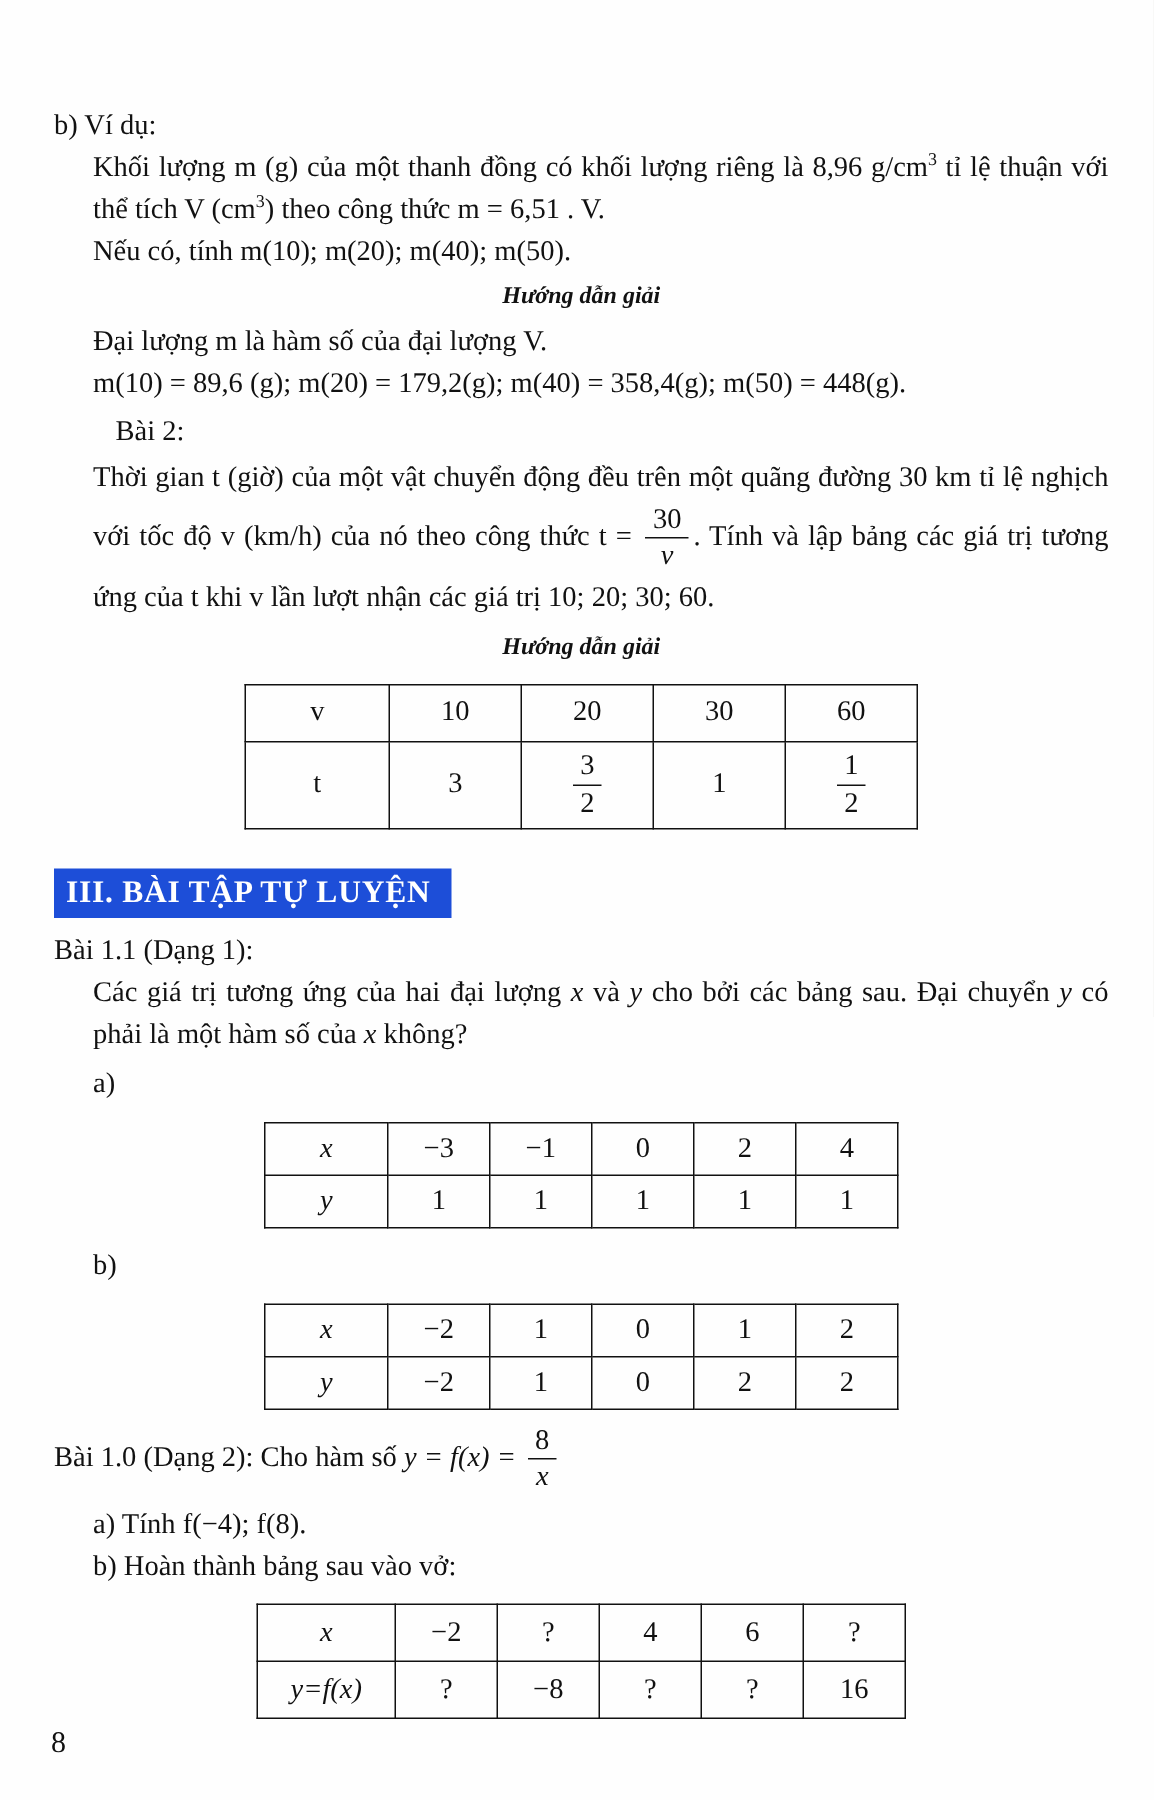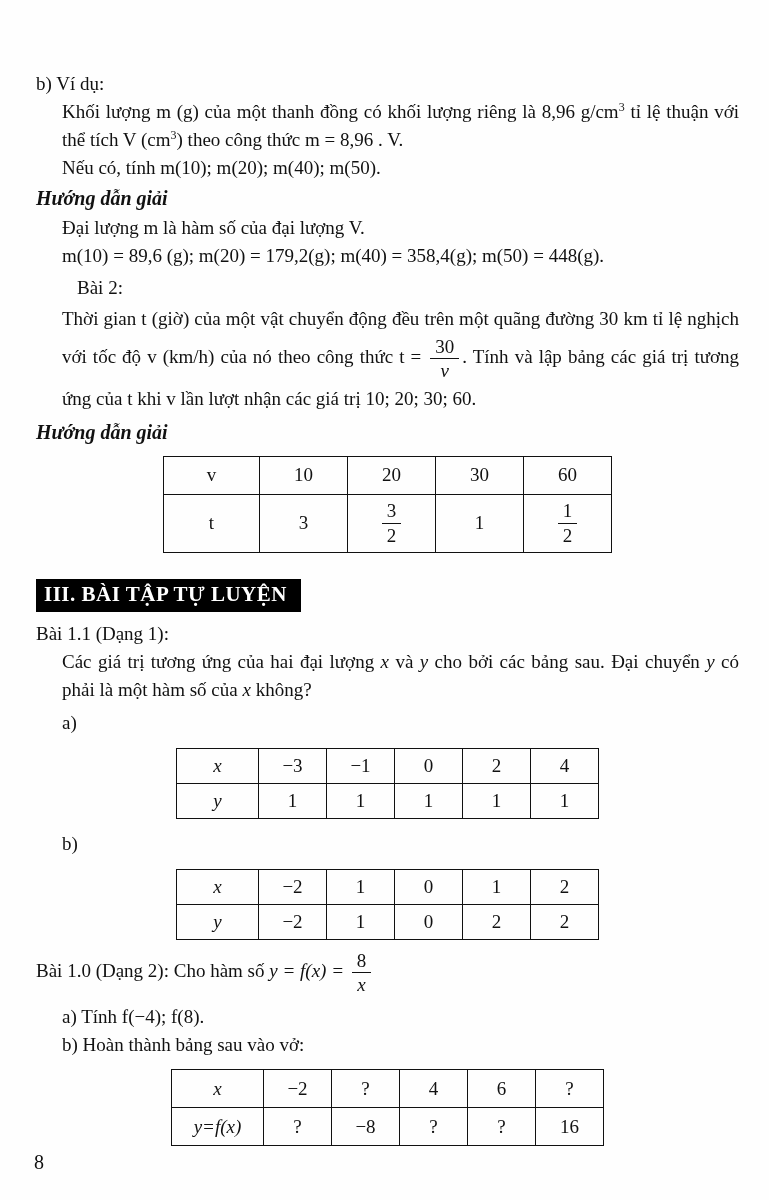--- a/index.html
+++ b/index.html
@@ -16,22 +16,22 @@
     padding: 70px 30px 20px 36px;
     font-size: 19px;
   }
   .bold { font-weight: normal; }
   .italic { font-style: italic; }
   .line { line-height: 28px; }
   .ind { margin-left: 26px; }
   .just { text-align: justify; }
   p { line-height: 28px; }
   .solution-heading {
-    font-weight: bold; font-style: italic;
-    font-size: 20px; line-height: 28px; margin: 2px 0;
+    text-align: center; font-weight: bold; font-style: italic;
+    font-size: 16px; line-height: 28px; margin: 2px 0;
   }
   sup { font-size: 12px; vertical-align: super; line-height: 0; }
 
   .frac {
     display: inline-block; vertical-align: middle; text-align: center;
     line-height: 1.12; margin: 0 3px; font-size: 19px;
   }
   .frac .fnum { display: block; border-bottom: 1.4px solid #111; padding: 0 5px 1px; }
   .frac .fden { display: block; padding: 1px 5px 0; }
 
@@ -43,42 +43,42 @@
   .tbl2 td:first-child { width: 96px; }
   .tbl2 tr.frac-row td { height: 58px; }
   .tbl6 td { width: 68px; height: 35px; }
   .tbl6 td:first-child { width: 82px; }
   .tblc td { width: 68px; height: 38px; }
   .tblc td:first-child { width: 92px; }
   .var-cell { font-style: italic; }
 
   .banner {
     display: inline-block;
-    background: #000000; color: #fff;
+    background: #1d4ed8; color: #fff;
     font-weight: bold; font-size: 21px;
     padding: 3px 14px 5px 8px;
     margin: 16px 0 8px 0;
     letter-spacing: 0.5px;
   }
   .sub-label { line-height: 30px; margin-top: 4px; }
   .page-number {
     position: absolute; left: 34px; bottom: 26px;
     font-size: 20px;
   }
   .mt4 { margin-top: 4px; margin-left: 41px; }
   .mt8 { margin-top: 8px; }
 </style>
 </head>
 <body>
 
 <div class="page">
 
   <div class="bold line">b) Ví dụ:</div>
 
-  <p class="ind just"><span>Khối lượng m (g) của một thanh đồng có khối lượng riêng là 8,96 g/cm</span><sup>3</sup><span> tỉ lệ thuận với thể tích V (cm</span><sup>3</sup><span>) theo công thức m = 8,96 . V.</span></p>
+  <p class="ind just"><span>Khối lượng m (g) của một thanh đồng có khối lượng riêng là 8,96 g/cm</span><sup>3</sup><span> tỉ lệ thuận với thể tích V (cm</span><sup>3</sup><span>) theo công thức m = 6,51 . V.</span></p>
   <div class="ind line">Nếu có, tính m(10); m(20); m(40); m(50).</div>
 
   <div class="solution-heading">Hướng dẫn giải</div>
 
   <div class="ind line">Đại lượng m là hàm số của đại lượng V.</div>
   <div class="ind line">m(10) = 89,6 (g); m(20) = 179,2(g); m(40) = 358,4(g); m(50) = 448(g).</div>
 
   <div class="bold line mt4">Bài 2:</div>
   <p class="ind just para-frac"><span>Thời gian t (giờ) của một vật chuyển động đều trên một quãng đường 30 km tỉ lệ nghịch với tốc độ v (km/h) của nó theo công thức t = </span><span class="frac"><span class="fnum">30</span><span class="fden italic">v</span></span><span>. Tính và lập bảng các giá trị tương ứng của t khi v lần lượt nhận các giá trị 10; 20; 30; 60.</span></p>
 

